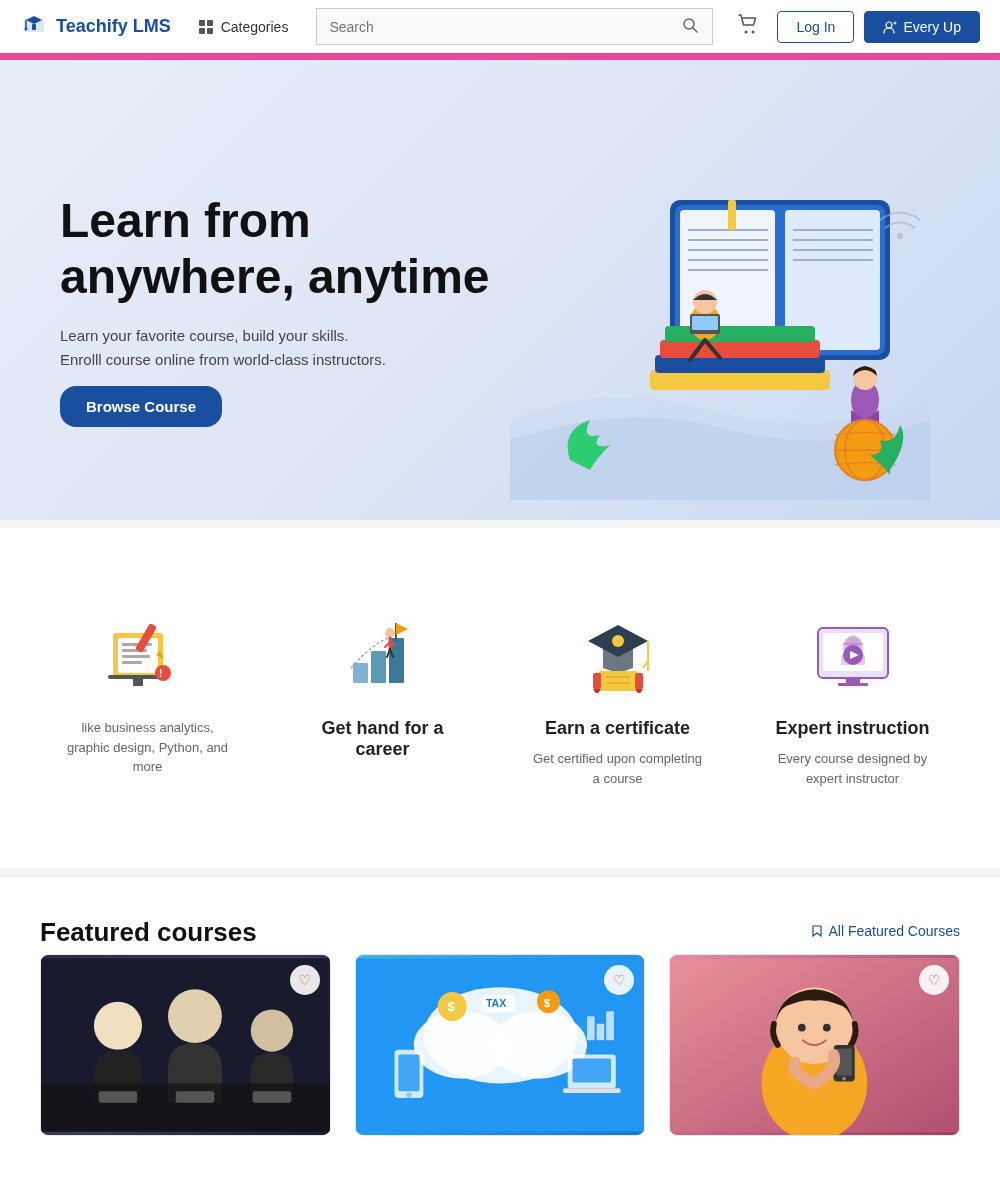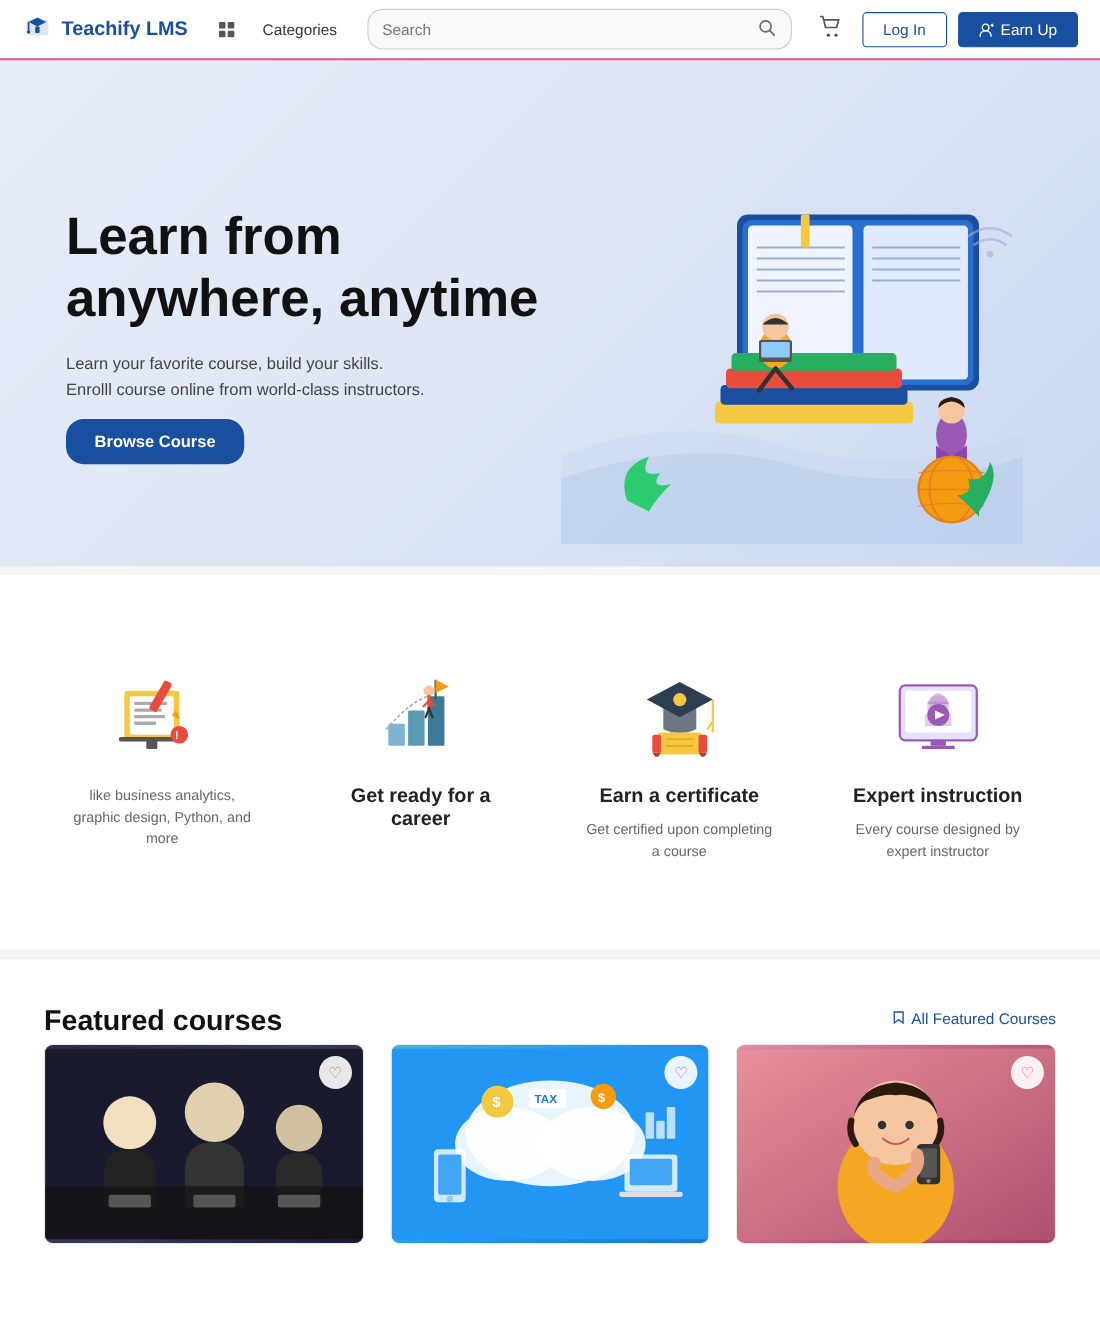--- a/index.html
+++ b/index.html
@@ -1,24 +1,24 @@
 <!DOCTYPE html>
 <html><head>
   <meta charset="utf-8">
   <style>
     * { box-sizing: border-box; margin: 0; padding: 0; }
     body { font-family: -apple-system, BlinkMacSystemFont, 'Segoe UI', sans-serif; background: #fff; color: #333; width: 1000px; }
 
     
-    .header { display: flex; align-items: center; padding: 8px 20px; border-bottom: 2px solid #ec4899; background: #fff; gap: 16px; }
+    .header { display: flex; align-items: center; padding: 8px 20px; border-bottom: 7px solid #ec4899; background: #fff; gap: 16px; }
     .logo-area { display: flex; align-items: center; gap: 8px; text-decoration: none; }
     .logo-icon { color: #1a73e8; font-size: 22px; }
     .logo-text { font-size: 18px; font-weight: 700; color: #1a4fa0; }
-    .categories-btn { display: flex; align-items: center; gap: 24px; padding: 6px 12px; background: none; border: none; cursor: pointer; font-size: 14px; color: #333; white-space: nowrap; }
-    .search-bar { flex: 1; display: flex; align-items: center; border: 1px solid #ccc; border-radius: 14px; overflow: hidden; background: #f9f9f9; }
+    .categories-btn { display: flex; align-items: center; gap: 6px; padding: 6px 12px; background: none; border: none; cursor: pointer; font-size: 14px; color: #333; white-space: nowrap; }
+    .search-bar { flex: 1; display: flex; align-items: center; border: 1px solid #ccc; border-radius: 0; overflow: hidden; background: #f9f9f9; }
     .search-input { flex: 1; padding: 8px 12px; border: none; background: transparent; font-size: 14px; outline: none; }
     .search-btn { padding: 8px 14px; background: none; border: none; cursor: pointer; color: #666; }
     .header-actions { display: flex; align-items: center; gap: 10px; }
     .cart-btn { background: none; border: none; cursor: pointer; font-size: 20px; color: #555; padding: 4px 8px; }
     .login-btn { padding: 7px 18px; border: 1px solid #1a4fa0; border-radius: 4px; background: #fff; color: #1a4fa0; font-size: 14px; cursor: pointer; }
     .signup-btn { padding: 7px 18px; border: 1px solid #1a4fa0; border-radius: 4px; background: #1a4fa0; color: #fff; font-size: 14px; cursor: pointer; display: flex; align-items: center; gap: 6px; }
 
     
     .hero { background: linear-gradient(135deg, #e8eef8 0%, #dde5f5 50%, #c8d8f0 100%); padding: 60px 60px 20px 60px; display: flex; align-items: center; min-height: 420px; position: relative; overflow: hidden; }
     .hero-content { flex: 1; max-width: 450px; }
@@ -34,21 +34,21 @@
     .features-grid { display: grid; grid-template-columns: repeat(4, 1fr); gap: 20px; }
     .feature-item { text-align: center; padding: 20px; }
     .feature-icon-wrap { width: 90px; height: 90px; margin: 0 auto 20px; display: flex; align-items: center; justify-content: center; }
     .feature-title { font-size: 18px; font-weight: 700; color: #222; margin-bottom: 10px; }
     .feature-desc { font-size: 13px; color: #666; line-height: 1.5; }
 
     
     .featured { padding: 40px 40px 60px; background: #fff; border-top: 1px solid #f0f0f0; }
     .featured-header { display: flex; justify-content: space-between; align-items: flex-start; margin-bottom: 6px; gap: 44px; }
     .featured-title { font-size: 26px; font-weight: 700; color: #111; }
-    .all-courses-link { color: #1a4fa0; font-size: 14px; text-decoration: none; display: flex; gap: 4px; padding-top: 6px; }
+    .all-courses-link { color: #1a4fa0; font-size: 14px; text-decoration: none; display: flex; align-items: center; gap: 4px; padding-top: 6px; }
     .featured-subtitle { font-size: 14px; color: #777; margin-bottom: 30px; }
     .courses-grid { display: grid; grid-template-columns: repeat(3, 1fr); gap: 24px; }
     .course-card { border: 1px solid #e8e8e8; border-radius: 8px; overflow: hidden; background: #fff; }
     .course-thumb { position: relative; height: 180px; overflow: hidden; }
     .wishlist-btn { position: absolute; top: 10px; right: 10px; width: 30px; height: 30px; border-radius: 50%; background: rgba(255,255,255,0.9); border: none; cursor: pointer; display: flex; align-items: center; justify-content: center; font-size: 14px; color: #e55; }
 
     
     .thumb-1 { background: linear-gradient(135deg, #2c2c4a 0%, #3a3a5c 50%, #1a1a3a 100%); display: flex; align-items: center; justify-content: center; }
     .thumb-2 { background: linear-gradient(135deg, #3ab5e5 0%, #2196F3 50%, #1976D2 100%); display: flex; align-items: center; justify-content: center; }
     .thumb-3 { background: linear-gradient(135deg, #e88aaa 0%, #c06080 50%, #a04060 100%); display: flex; align-items: center; justify-content: center; }
@@ -104,21 +104,21 @@
     <button class="login-btn">
       <span>Log In</span>
     </button>
     <button class="signup-btn">
       <svg width="14" height="14" viewBox="0 0 14 14" fill="none">
         <circle cx="6" cy="5" r="3" stroke="#fff" stroke-width="1.2"></circle>
         <path d="M1 13c0-3 2-5 5-5s5 2 5 5" stroke="#fff" stroke-width="1.2" stroke-linecap="round"></path>
         <line x1="11" y1="3" x2="13" y2="3" stroke="#fff" stroke-width="1.2" stroke-linecap="round"></line>
         <line x1="12" y1="2" x2="12" y2="4" stroke="#fff" stroke-width="1.2" stroke-linecap="round"></line>
       </svg>
-      <span>Earn Up</span>
+      <span>Every Up</span>
     </button>
   </div>
 </header>
 
 <section class="hero">
   <div class="hero-content">
     <h1 class="hero-title">Learn from anywhere, anytime</h1>
     <p class="hero-desc">
       <span>Learn your favorite course, build your skills.</span><br>
       <span>Enrolll course online from world-class instructors.</span>
@@ -239,21 +239,21 @@
           <circle cx="47" cy="20" r="5" fill="#f5c6a0"></circle>
           <line x1="47" y1="25" x2="47" y2="36" stroke="#e74c3c" stroke-width="3" stroke-linecap="round"></line>
           <line x1="47" y1="29" x2="42" y2="34" stroke="#e74c3c" stroke-width="2" stroke-linecap="round"></line>
           <line x1="47" y1="29" x2="52" y2="33" stroke="#e74c3c" stroke-width="2" stroke-linecap="round"></line>
           <line x1="47" y1="36" x2="44" y2="44" stroke="#333" stroke-width="2" stroke-linecap="round"></line>
           <line x1="47" y1="36" x2="50" y2="44" stroke="#333" stroke-width="2" stroke-linecap="round"></line>
 
           <path d="M8 55 Q30 30 46 25" stroke="#aaa" stroke-width="1.5" fill="none" stroke-dasharray="3,2"></path>
         </svg>
       </div>
-      <h3 class="feature-title">Get ready for a career</h3>
+      <h3 class="feature-title">Get hand for a career</h3>
     </div>
 
     <div class="feature-item">
       <div class="feature-icon-wrap">
         <svg width="80" height="80" viewBox="0 0 80 80" fill="none">
 
           <polygon points="40,12 70,28 40,44 10,28" fill="#2c3e50"></polygon>
           <path d="M55 35 L55 55 Q40 62 25 55 L25 35" fill="#2c3e50" opacity="0.7"></path>
           <circle cx="40" cy="28" r="6" fill="#f5c842"></circle>
 

